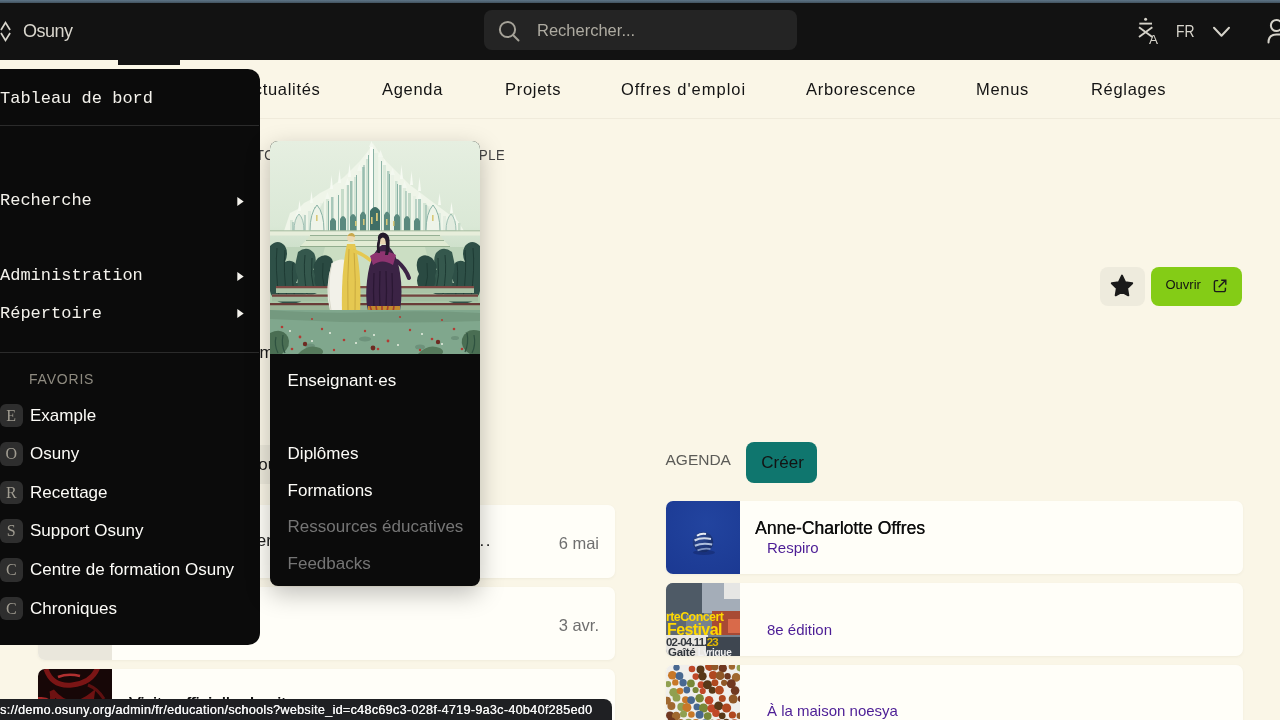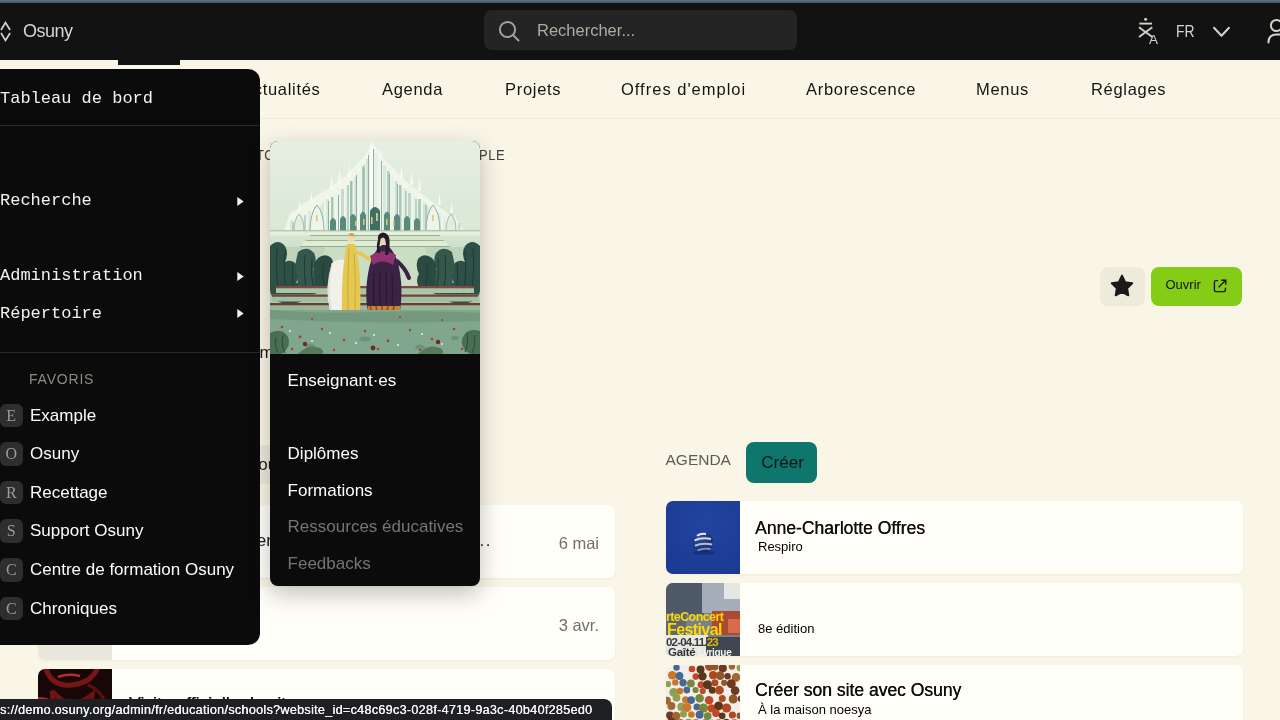--- a/index.html
+++ b/index.html
@@ -33,21 +33,21 @@
 
   
   .seclabel { position:absolute; font-size:15.5px; letter-spacing:0px; color:#5b5b57; z-index:1; }
   .btn-creer { position:absolute; width:70.7px; height:40.5px; background:#0f766e; border-radius:8px; z-index:1; }
   .btn-creer span { position:absolute; left:15px; top:10.5px; font-size:17px; color:#131313; }
 
   
   .card { position:absolute; width:577px; height:73.5px; background:#fffef8; border-radius:7px; box-shadow:0 1px 3px rgba(60,50,20,0.05); z-index:1; }
   .card .thumb { position:absolute; left:0; top:0; width:74px; height:73.5px; border-radius:7px 0 0 7px; overflow:hidden; }
   .card .title { position:absolute; left:89px; top:17px; font-size:17.5px; color:#0e0e0e; font-weight:400; white-space:nowrap; text-shadow:0.35px 0 0 #0e0e0e; }
-  .card .sub { position:absolute; left:92px; top:38.5px; font-size:13px; color:#000000; white-space:nowrap; }
+  .card .sub { position:absolute; left:101px; top:38.5px; font-size:15px; color:#4c1d95; white-space:nowrap; }
   .card .date { position:absolute; right:16px; top:29px; font-size:16.5px; color:#6f6f6f; }
   .card .oneline { position:absolute; top:26px; font-size:17px; color:#1a1a1a; }
 
   
   #dropdown { position:absolute; left:-20px; top:69px; width:280.3px; height:576px; background:#0b0b0b; border-radius:12px; z-index:10; color:#f4f2ec; }
   #dropdown .inner { position:absolute; left:20px; top:0; width:259.3px; height:100%; }
   .dd-row { position:absolute; left:0; width:259.3px; height:37px;font-family:Liberation Mono, monospace; }
   .dd-row .txt { position:absolute; left:0; top:9px; font-size:17px; white-space:nowrap; }
   .dd-row.hl { background:#3d3d3d; }
   .dd-sep { position:absolute; left:0; width:259.3px; height:1px; background:#2b2b2b; }
@@ -285,21 +285,20 @@
       <circle cx="5.1" cy="71.8" r="4.1" fill="#905828"></circle>
       <circle cx="12.9" cy="74.6" r="4.1" fill="#703820"></circle>
       <circle cx="20.9" cy="74.3" r="3.2" fill="#a06830"></circle>
       <circle cx="30.0" cy="72.7" r="3.9" fill="#90a050"></circle>
       <circle cx="37.3" cy="72.0" r="3.9" fill="#c87828"></circle>
       <circle cx="44.7" cy="72.1" r="3.2" fill="#486890"></circle>
       <circle cx="53.2" cy="72.6" r="4.2" fill="#788838"></circle>
       <circle cx="68.8" cy="71.6" r="4.2" fill="#583818"></circle>
     </g>
   </svg></div>
-  <div class="title" style="top:15px">Créer son site avec Osuny</div>
   <div class="sub" style="top:37px">À la maison noesya</div>
 </div>
 
 <div id="dropdown">
     <div class="inner">
   <div class="dd-row" style="top:11px">
         <span class="txt">Tableau de bord</span>
       </div>
   <div class="dd-sep" style="top:56px"></div>
   <div class="dd-row" style="top:113.2px">

